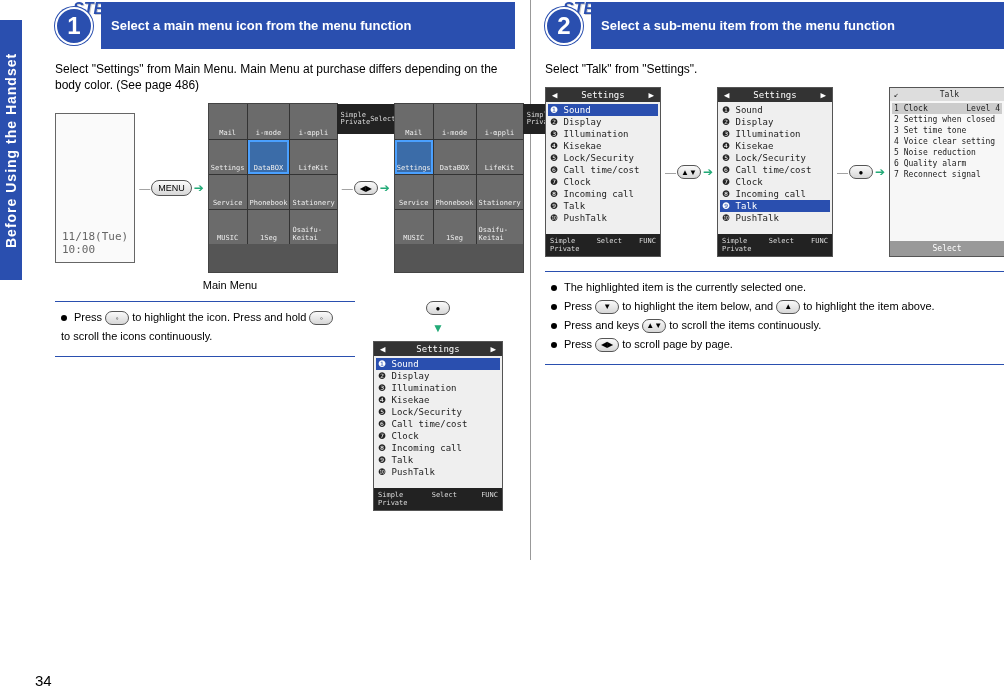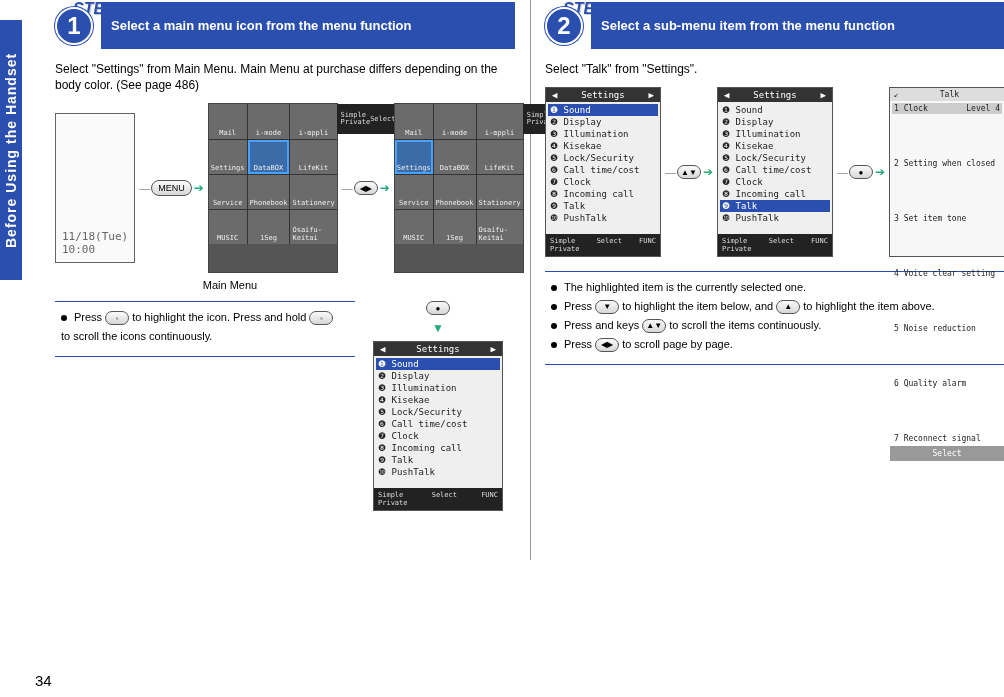--- a/index.html
+++ b/index.html
@@ -183,21 +183,21 @@
     background: #f7f7f7;
     color:#222;
     border:1px solid #555;
     font-family: monospace;
     font-size:8px;
     display:flex;
     flex-direction:column;
   }
   .talk-title { background:#ddd; padding:2px 4px; display:flex; justify-content:space-between; }
   .talk-body { flex:1; padding:2px 4px; }
-  .talk-body div { padding:1px 0;margin-top:44px; }
+  .talk-body div { padding:1px 0; }
   .talk-body .hl { background:#ccc; display:flex; justify-content:space-between; padding:1px 2px; margin:0 -2px;}
   .talk-soft { text-align:center; background:#999; color:#fff; font-size:8px; padding:3px 0; }
   .btn-pill {
     border: 1px solid #555;
     border-radius: 10px;
     background: linear-gradient(#fafafa,#d7d7d7);
     padding: 1px 6px;
     font-size: 9px;
     display: inline-flex;
     align-items: center;
@@ -439,21 +439,21 @@
         <span>↙</span>
         <span>Talk</span>
         <span></span>
       </div>
       <div class="talk-body">
         <div class="hl">
           <span>1 <span>Clock</span></span>
           <span>Level 4</span>
         </div>
         <div>2 <span>Setting when closed</span></div>
-        <div>3 <span>Set item tone</span></div>
+        <div>3 <span>Set time tone</span></div>
         <div>4 <span>Voice clear setting</span></div>
         <div>5 <span>Noise reduction</span></div>
         <div>6 <span>Quality alarm</span></div>
         <div>7 <span>Reconnect signal</span></div>
       </div>
       <div class="talk-soft">Select</div>
     </div>
   </div>
 
   <div class="notes" style="margin-top:14px;">

